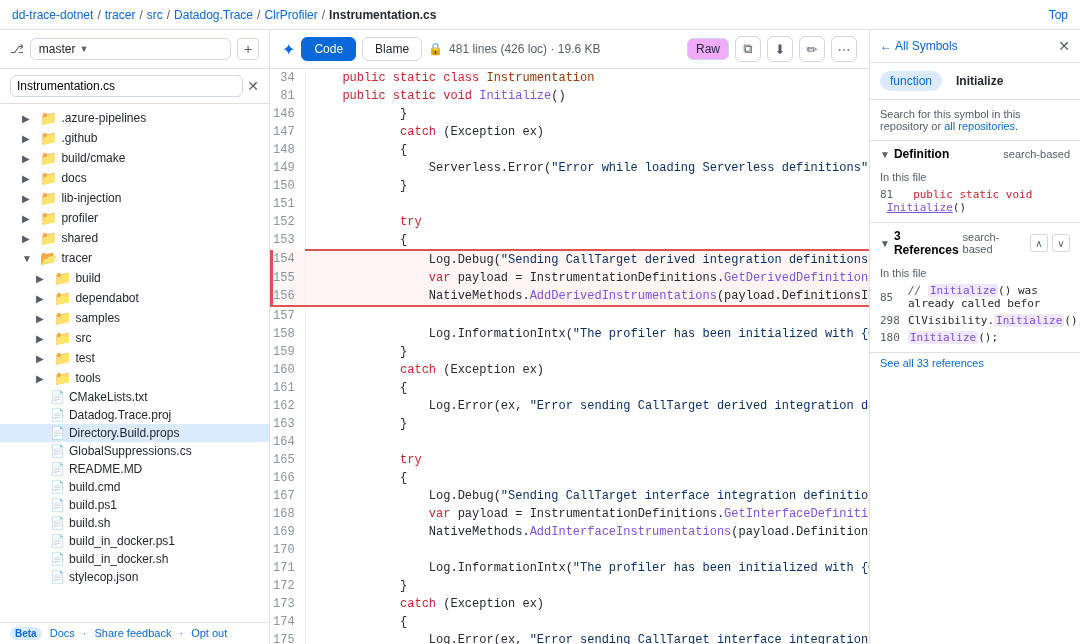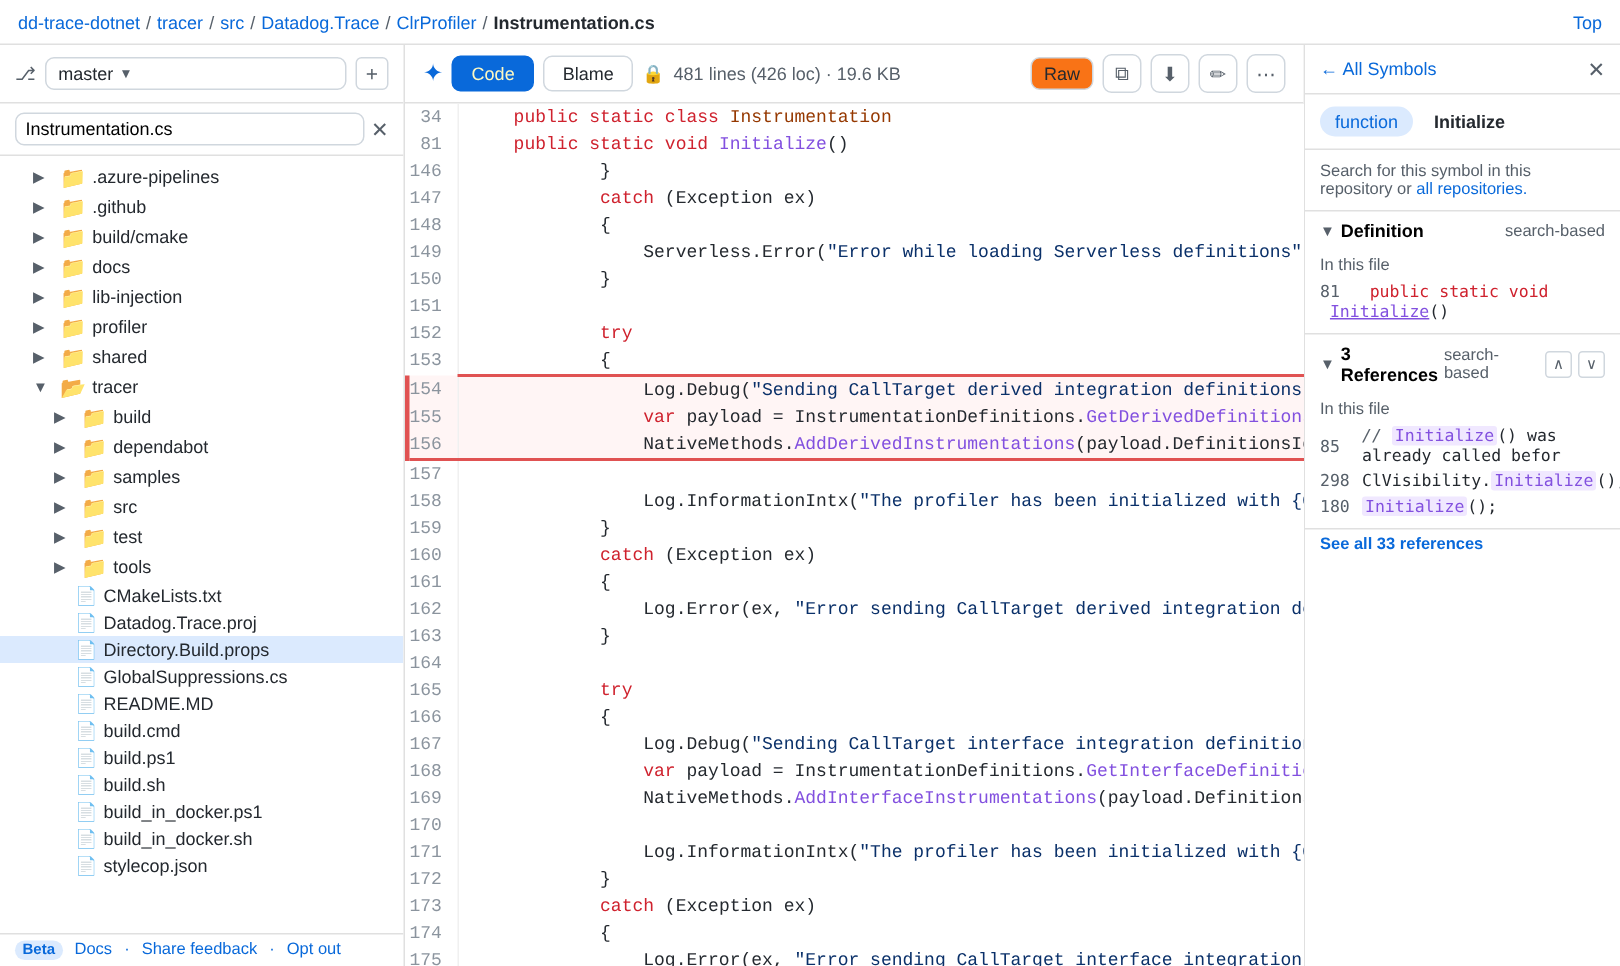--- a/index.html
+++ b/index.html
@@ -32,21 +32,21 @@
     .sidebar-footer .beta-badge { background: #dbeafe; color: #0969da; padding: 1px 5px; border-radius: 10px; font-size: 10px; font-weight: 600; cursor: default; }
     
     
     .code-area { flex: 1; display: flex; flex-direction: column; overflow: hidden; border-right: 1px solid #e0e0e0; }
     .code-toolbar { display: flex; align-items: center; padding: 6px 12px; border-bottom: 1px solid #e0e0e0; gap: 8px; background: #fff; }
     .code-toolbar-left { display: flex; align-items: center; gap: 6px; }
     .tab-btn { padding: 4px 12px; border-radius: 6px; border: 1px solid transparent; cursor: pointer; font-size: 12px; font-weight: 500; }
     .tab-btn.active { background: #0969da; color: #fef9c3; border-color: #0969da; }
     .tab-btn.inactive { background: #fff; color: #24292f; border: 1px solid #d0d7de; }
     .toolbar-actions { margin-left: auto; display: flex; align-items: center; gap: 6px; }
-    .toolbar-btn { padding: 3px 8px; border: 1px solid #d0d7de; border-radius: 6px; background: #f97316; cursor: pointer; font-size: 12px; color: #24292f; display: flex; align-items: center; gap: 3px; }
+    .toolbar-btn { padding: 3px 8px; border: 1px solid #d0d7de; border-radius: 6px; background: #f0abfc; cursor: pointer; font-size: 12px; color: #24292f; display: flex; align-items: center; gap: 3px; }
     .toolbar-icon-btn { width: 26px; height: 26px; border: 1px solid #d0d7de; border-radius: 6px; background: #fff; cursor: pointer; display: flex; align-items: center; justify-content: center; color: #57606a; font-size: 13px; }
     
     
     .code-content { flex: 1; overflow: auto; position: relative; background: #fff; }
     .code-table { width: 100%; border-collapse: collapse; font-family: 'Consolas', 'Monaco', 'Courier New', monospace; font-size: 12px; }
     .line-num { width: 40px; text-align: right; padding: 0 10px 0 0; color: #8b949e; user-select: none; font-size: 12px; vertical-align: top; line-height: 1.5; border-right: 1px solid #f0f0f0; white-space: nowrap; }
     .line-code { padding: 0 8px; color: #24292f; font-size: 12px; line-height: 1.5; white-space: pre; }
     
     
     .kw { color: #cf222e; }
@@ -71,21 +71,21 @@
     .section-content { padding: 4px 10px 6px; }
     .def-line { font-family: 'Consolas', 'Monaco', monospace; font-size: 11px; color: #24292f; padding: 2px 0; }
     .def-fn { color: #8250df; }
     .def-kw { color: #cf222e; }
     .ref-line { display: flex; align-items: center; gap: 4px; padding: 2px 0; font-family: monospace; font-size: 11px; color: #24292f; cursor: pointer; }
     .ref-num { color: #57606a; min-width: 24px; }
     .ref-code { color: #24292f; font-size: 11px; }
     .ref-section-header { display: flex; align-items: center; padding: 6px 10px; gap: 4px; }
     .ref-section-controls { display: flex; gap: 4px; margin-left: auto; }
     .ref-ctrl-btn { width: 18px; height: 18px; border: 1px solid #d0d7de; border-radius: 3px; background: #fff; cursor: pointer; display: flex; align-items: center; justify-content: center; font-size: 10px; color: #57606a; }
-    .see-all { padding: 4px 10px; font-size: 11px; color: #0969da; cursor: pointer; font-weight: bold; }
+    .see-all { padding: 4px 10px; font-size: 11px; color: #0969da; cursor: pointer; }
     
     
     .sidebar-tree::-webkit-scrollbar, .code-content::-webkit-scrollbar { width: 6px; }
     .sidebar-tree::-webkit-scrollbar-thumb, .code-content::-webkit-scrollbar-thumb { background: #d0d7de; border-radius: 3px; }
   </style>
 </head>
 <body>
 
 <div style="display:flex;align-items:center;padding:4px 12px;border-bottom:1px solid #e0e0e0;background:#fff;min-height:30px;gap:6px;">
   <div class="breadcrumb">

